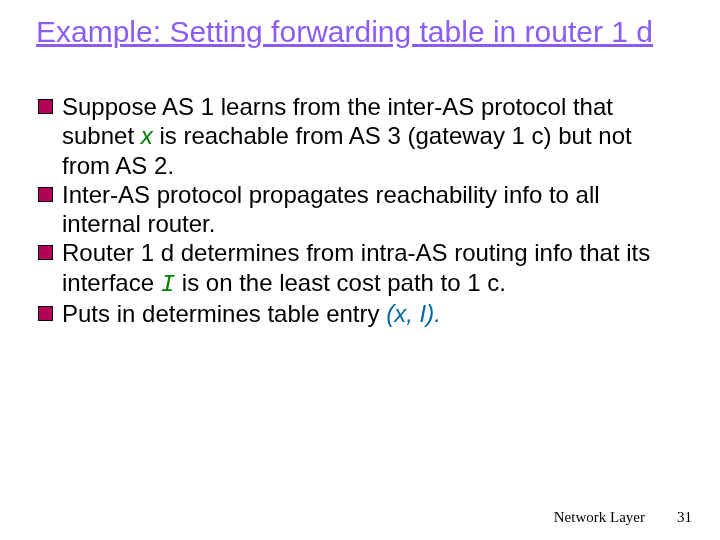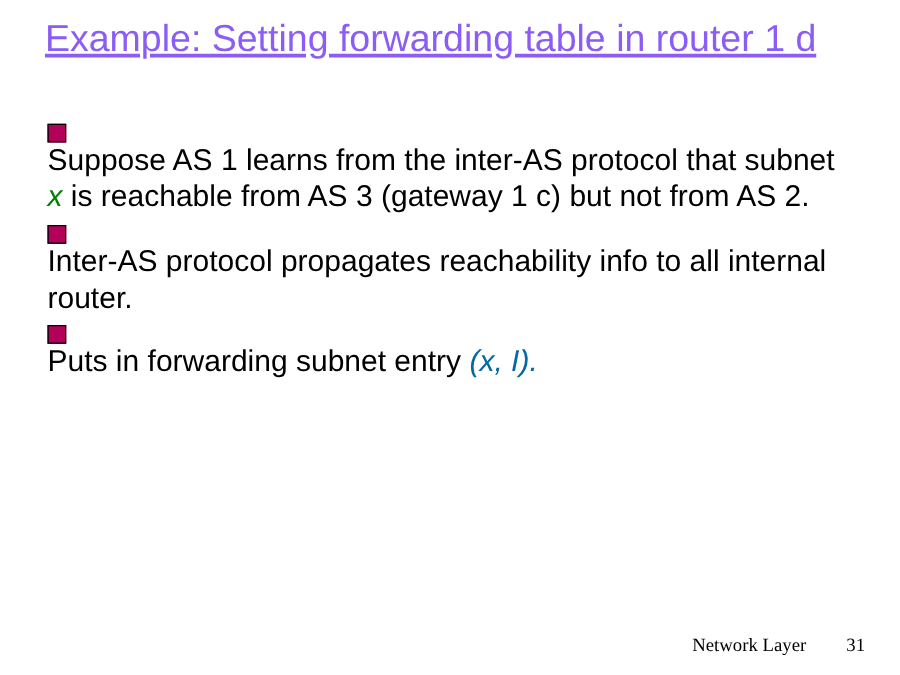--- a/index.html
+++ b/index.html
@@ -22,21 +22,20 @@
   }
   .bullets {
     font-size: 24px;
     line-height: 1.22;
     padding-left: 2px;
   }
   .row {
     display: flex;
     align-items: flex-start;
     margin-bottom: 0;
-    flex-direction: column;
   }
   .marker {
     width: 15px;
     height: 15px;
     background: #b30059;
     border: 1px solid #000;
     flex: 0 0 15px;
     margin-top: 7px;
     margin-right: 9px;
   }
@@ -66,23 +65,27 @@
   <div class="row">
     <div class="marker"></div>
     <div class="btxt"><span>Suppose AS 1 learns from the inter-AS protocol that subnet </span><span class="ix">x</span><span> is reachable from AS 3 (gateway 1 c) but not from AS 2.</span></div>
   </div>
 
   <div class="row">
     <div class="marker"></div>
     <div class="btxt">Inter-AS protocol propagates reachability info to all internal router.</div>
   </div>
 
+  <div class="row">
+    <div class="marker"></div>
+    <div class="btxt"><span>Router 1 d determines from intra-AS routing info that its interface </span><span class="iI">I</span><span>  is on the least cost path to 1 c.</span></div>
+  </div>
 
   <div class="row">
     <div class="marker"></div>
-    <div class="btxt"><span>Puts in forwarding subnet entry </span><span class="ipair">(x, I).</span><span></span></div>
+    <div class="btxt"><span>Puts in determines table entry </span><span class="ipair">(x, I).</span><span></span></div>
   </div>
 
 </div>
 
 <div class="footer">
   <span class="layer">Network Layer</span><span class="pg">31</span>
 </div>
 
 </body></html>

